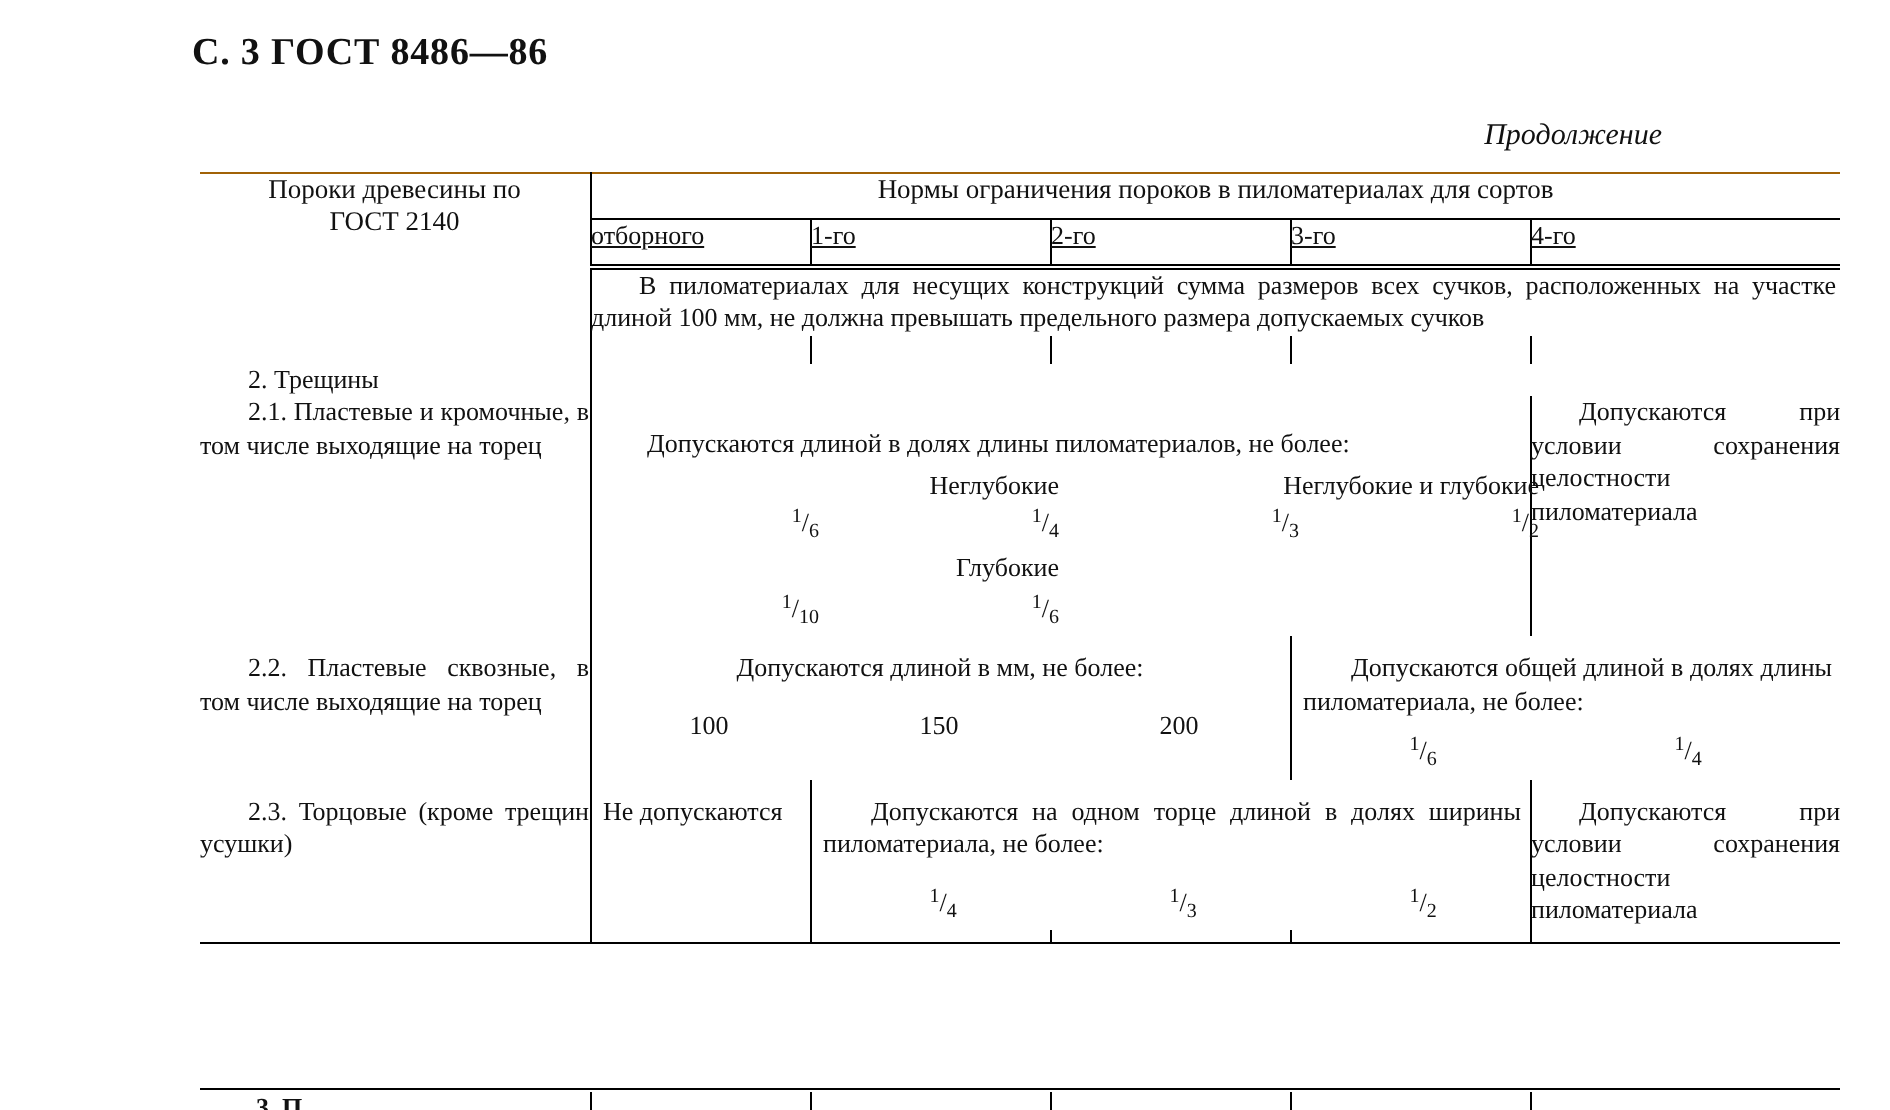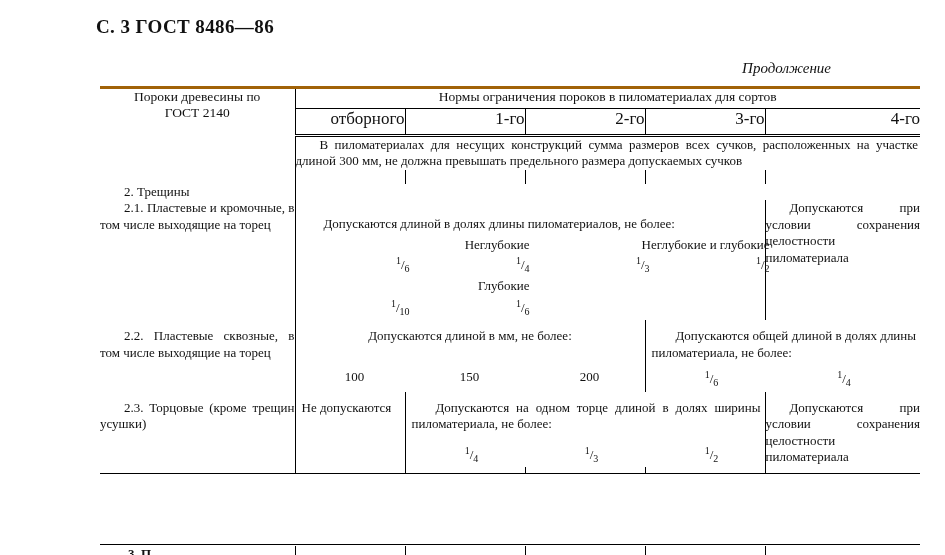--- a/index.html
+++ b/index.html
@@ -54,43 +54,44 @@
     width: 820px;
     table-layout: fixed;
     font-size: 13px;
   }
   table.gost td, table.gost th {
     vertical-align: top;
     padding: 0;
     font-weight: normal;
   }
 
-  .rule-top { border-top: 3px solid #a16207; }
+  .rule-top { border-top: 1px solid #a16207; }
   .rule-bot { border-bottom: 1px solid #000; }
   .vline-l  { border-left: 1px solid #000; }
   .vline-r  { border-right: 1px solid #000; }
 
   
   .hdr-defect {
     text-align: center;
     height: 46px;
     padding: 12px 6px 0 6px;
     line-height: 1.22;
     font-size: 13.5px;
   }
   .hdr-norms {
     text-align: center;
     padding: 11px 4px 8px 4px;
     font-size: 13.5px;
     border-bottom: 1px solid #000;
   }
   .hdr-grade {
-    text-align: right;
+    text-align: left;
     padding: 7px 2px 7px 2px;
-    font-size: 17px;
+    font-size: 13px;
+    text-decoration: underline;
   }
   .double-under {
     border-bottom: 3px double #000;
   }
 
   
   .cell {
     font-size: 13px;
     line-height: 1.27;
     padding: 4px 6px 6px 6px;
@@ -213,21 +214,21 @@
       <tr>
         <td class="hdr-grade vline-r double-under">отборного</td>
         <td class="hdr-grade vline-r double-under">1-го</td>
         <td class="hdr-grade vline-r double-under">2-го</td>
         <td class="hdr-grade vline-r double-under">3-го</td>
         <td class="hdr-grade double-under">4-го</td>
       </tr>
 
       <tr>
         <td class="cell"></td>
-        <td class="cell cell-just indent vline-l" colspan="5" style="padding-right:2px;">В пиломатериалах для несущих конструкций сумма размеров всех сучков, расположенных на участке длиной 300 мм, не должна превышать предельного размера допускаемых сучков</td>
+        <td class="cell cell-just indent vline-l" colspan="5" style="padding-right:2px;">В пиломатериалах для несущих конструкций сумма размеров всех сучков, расположенных на участке длиной 100 мм, не должна превышать предельного размера допускаемых сучков</td>
       </tr>
 
       <tr>
         <td style="height:14px;"></td>
         <td class="vline-l vline-r" style="height:14px;"></td>
         <td class="vline-r" style="height:14px;"></td>
         <td class="vline-r" style="height:14px;"></td>
         <td class="vline-r" style="height:14px;"></td>
         <td style="height:14px;"></td>
       </tr>
@@ -282,21 +283,21 @@
         </td>
 
         <td class="cell cell-just indent vline-l">Допускаются при условии сохранения целостности пиломатериала</td>
       </tr>
 
       <tr>
         <td class="cell cell-just indent" style="padding-top:8px;">2.2.  Пластевые сквозные, в том числе выходящие на торец</td>
 
         <td class="cell vline-l" colspan="3" style="padding:8px 4px 2px 4px;">
           <div class="cell-ctr" style="margin-bottom:6px;">Допускаются длиной в мм, не более:</div>
-          <div class="grid3" style="grid-template-columns:110px 120px 120px; width:350px; margin-top:24px;">
+          <div class="grid3" style="grid-template-columns:110px 120px 120px; width:350px; margin-top:12px;">
             <div>100</div>
             <div>150</div>
             <div>200</div>
           </div>
         </td>
 
         <td class="cell vline-l" colspan="2" style="padding:8px 4px 2px 6px;">
           <div class="cell-just indent" style="text-align-last:left;">Допускаются общей длиной в долях длины пиломатериала, не более:</div>
           <div class="grid2" style="grid-template-columns:120px 145px; width:265px; margin-top:8px;">
             <div>

